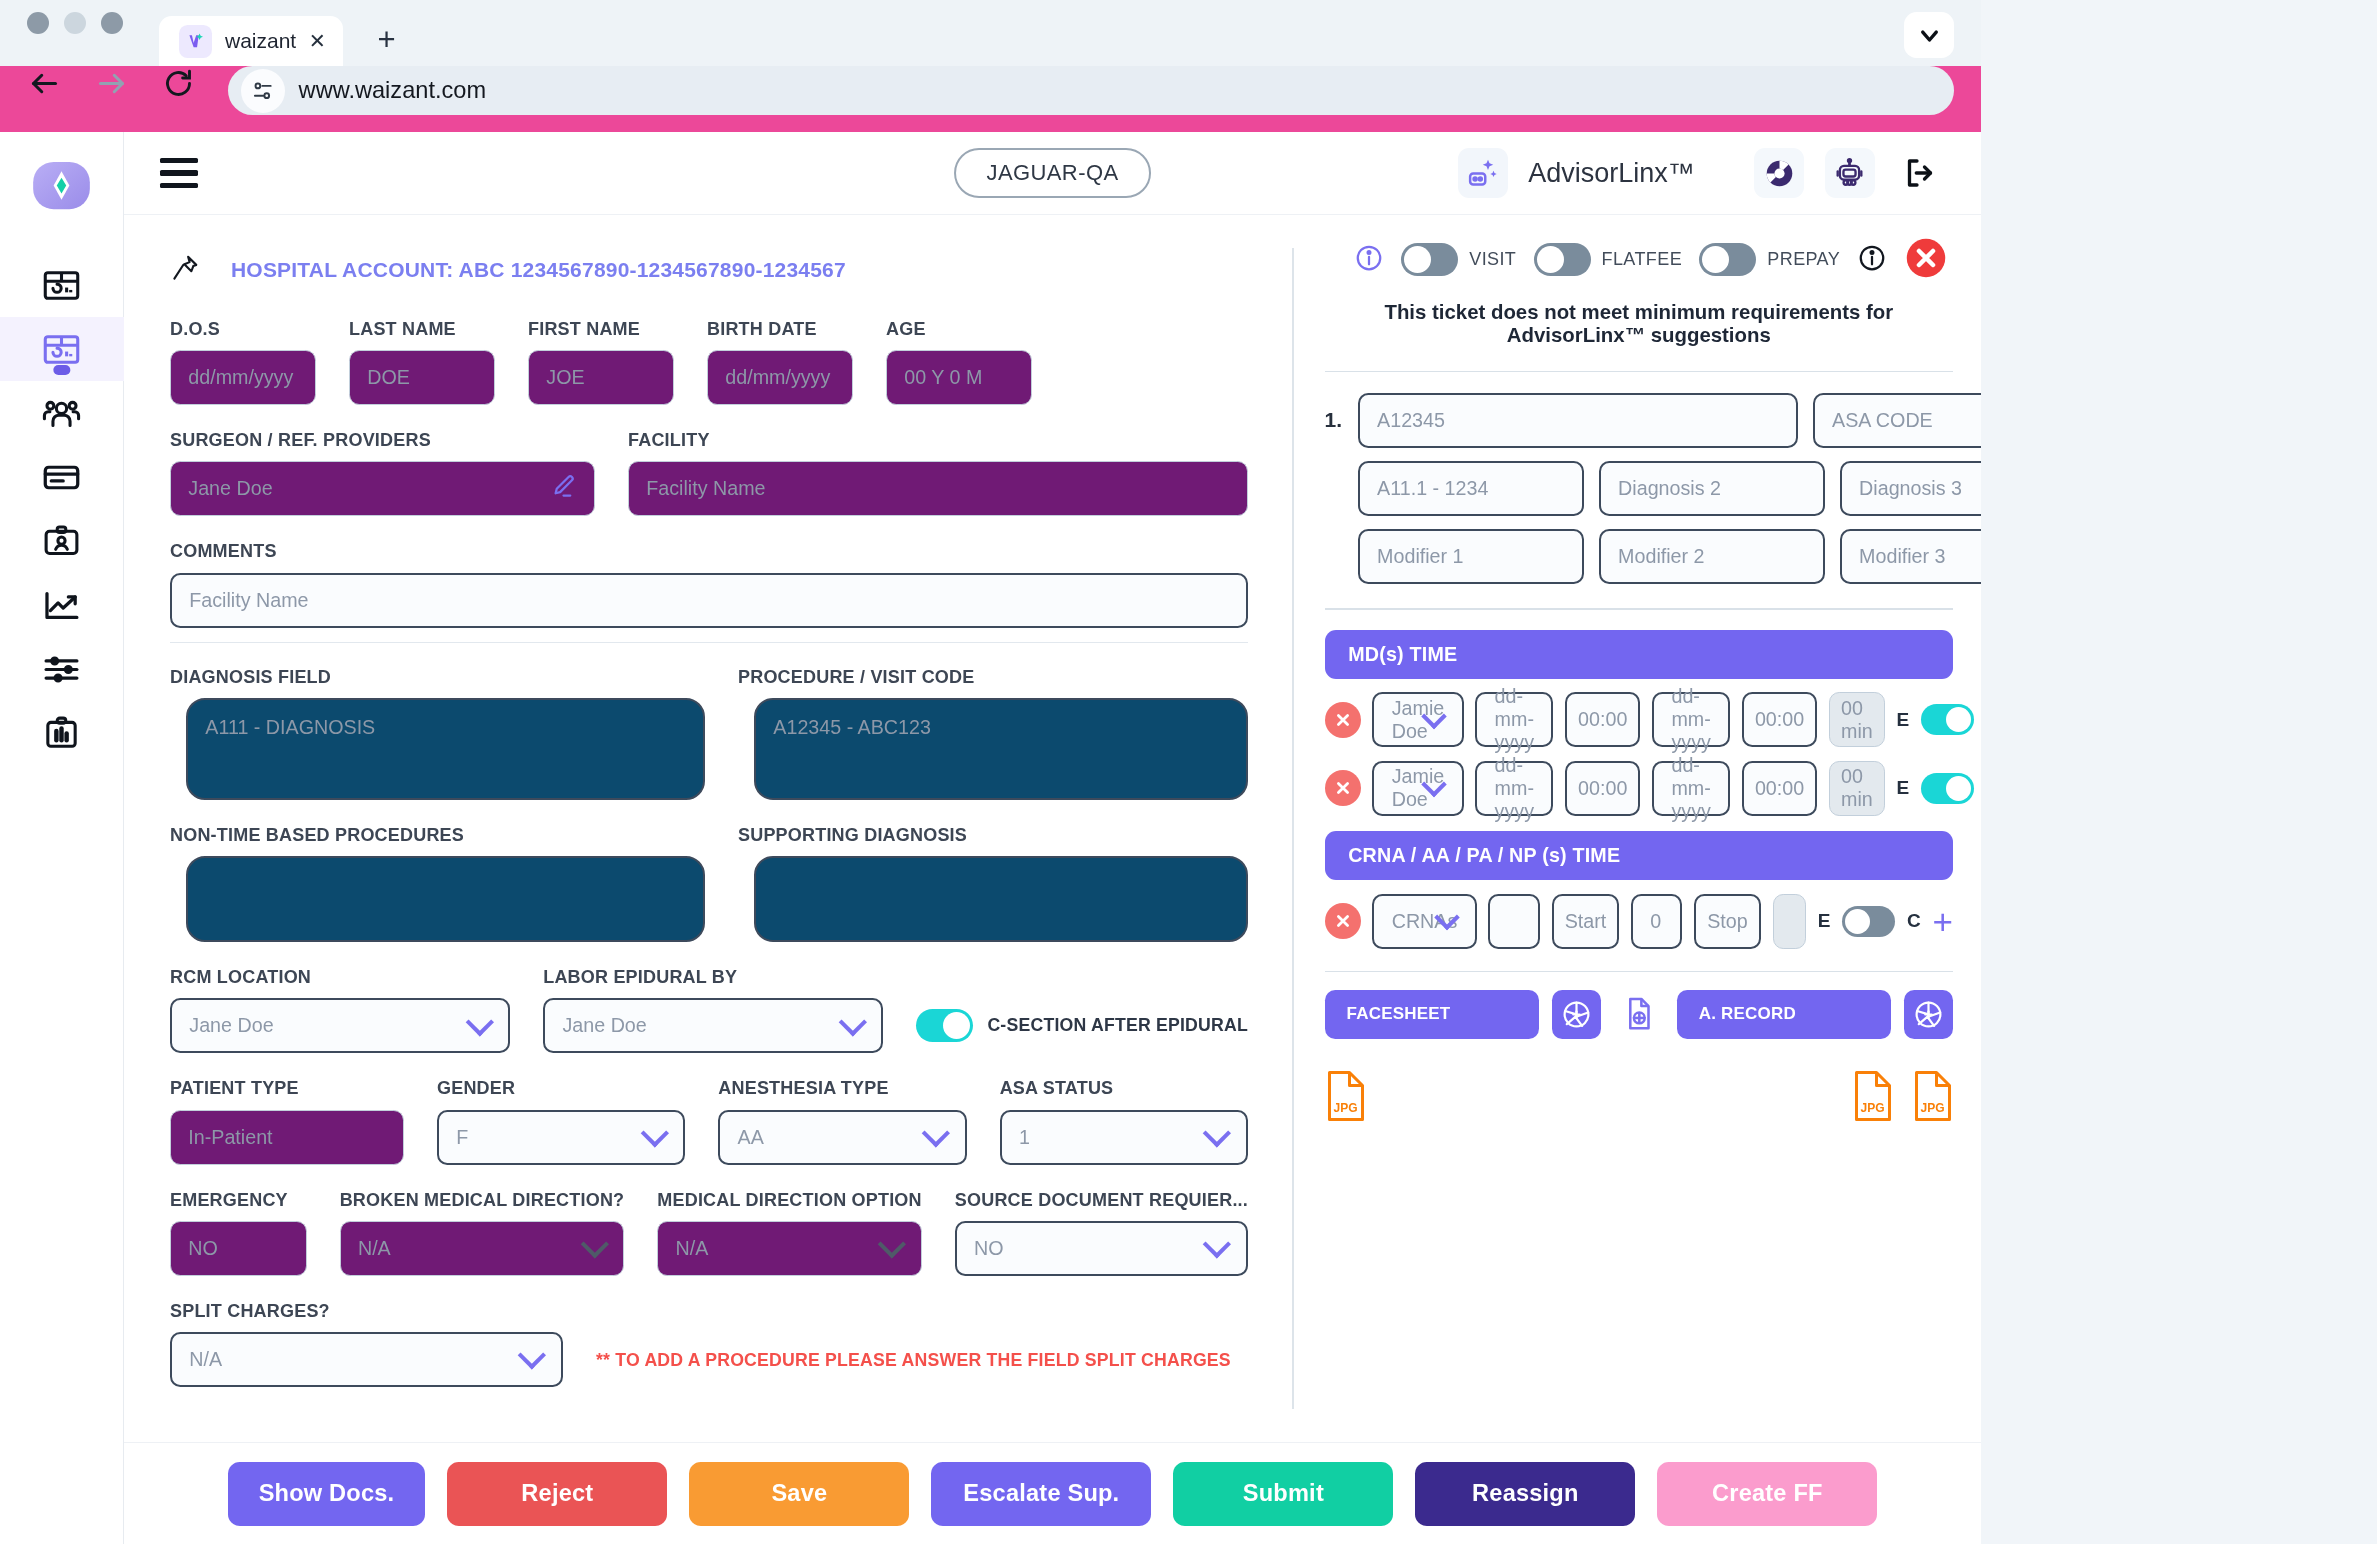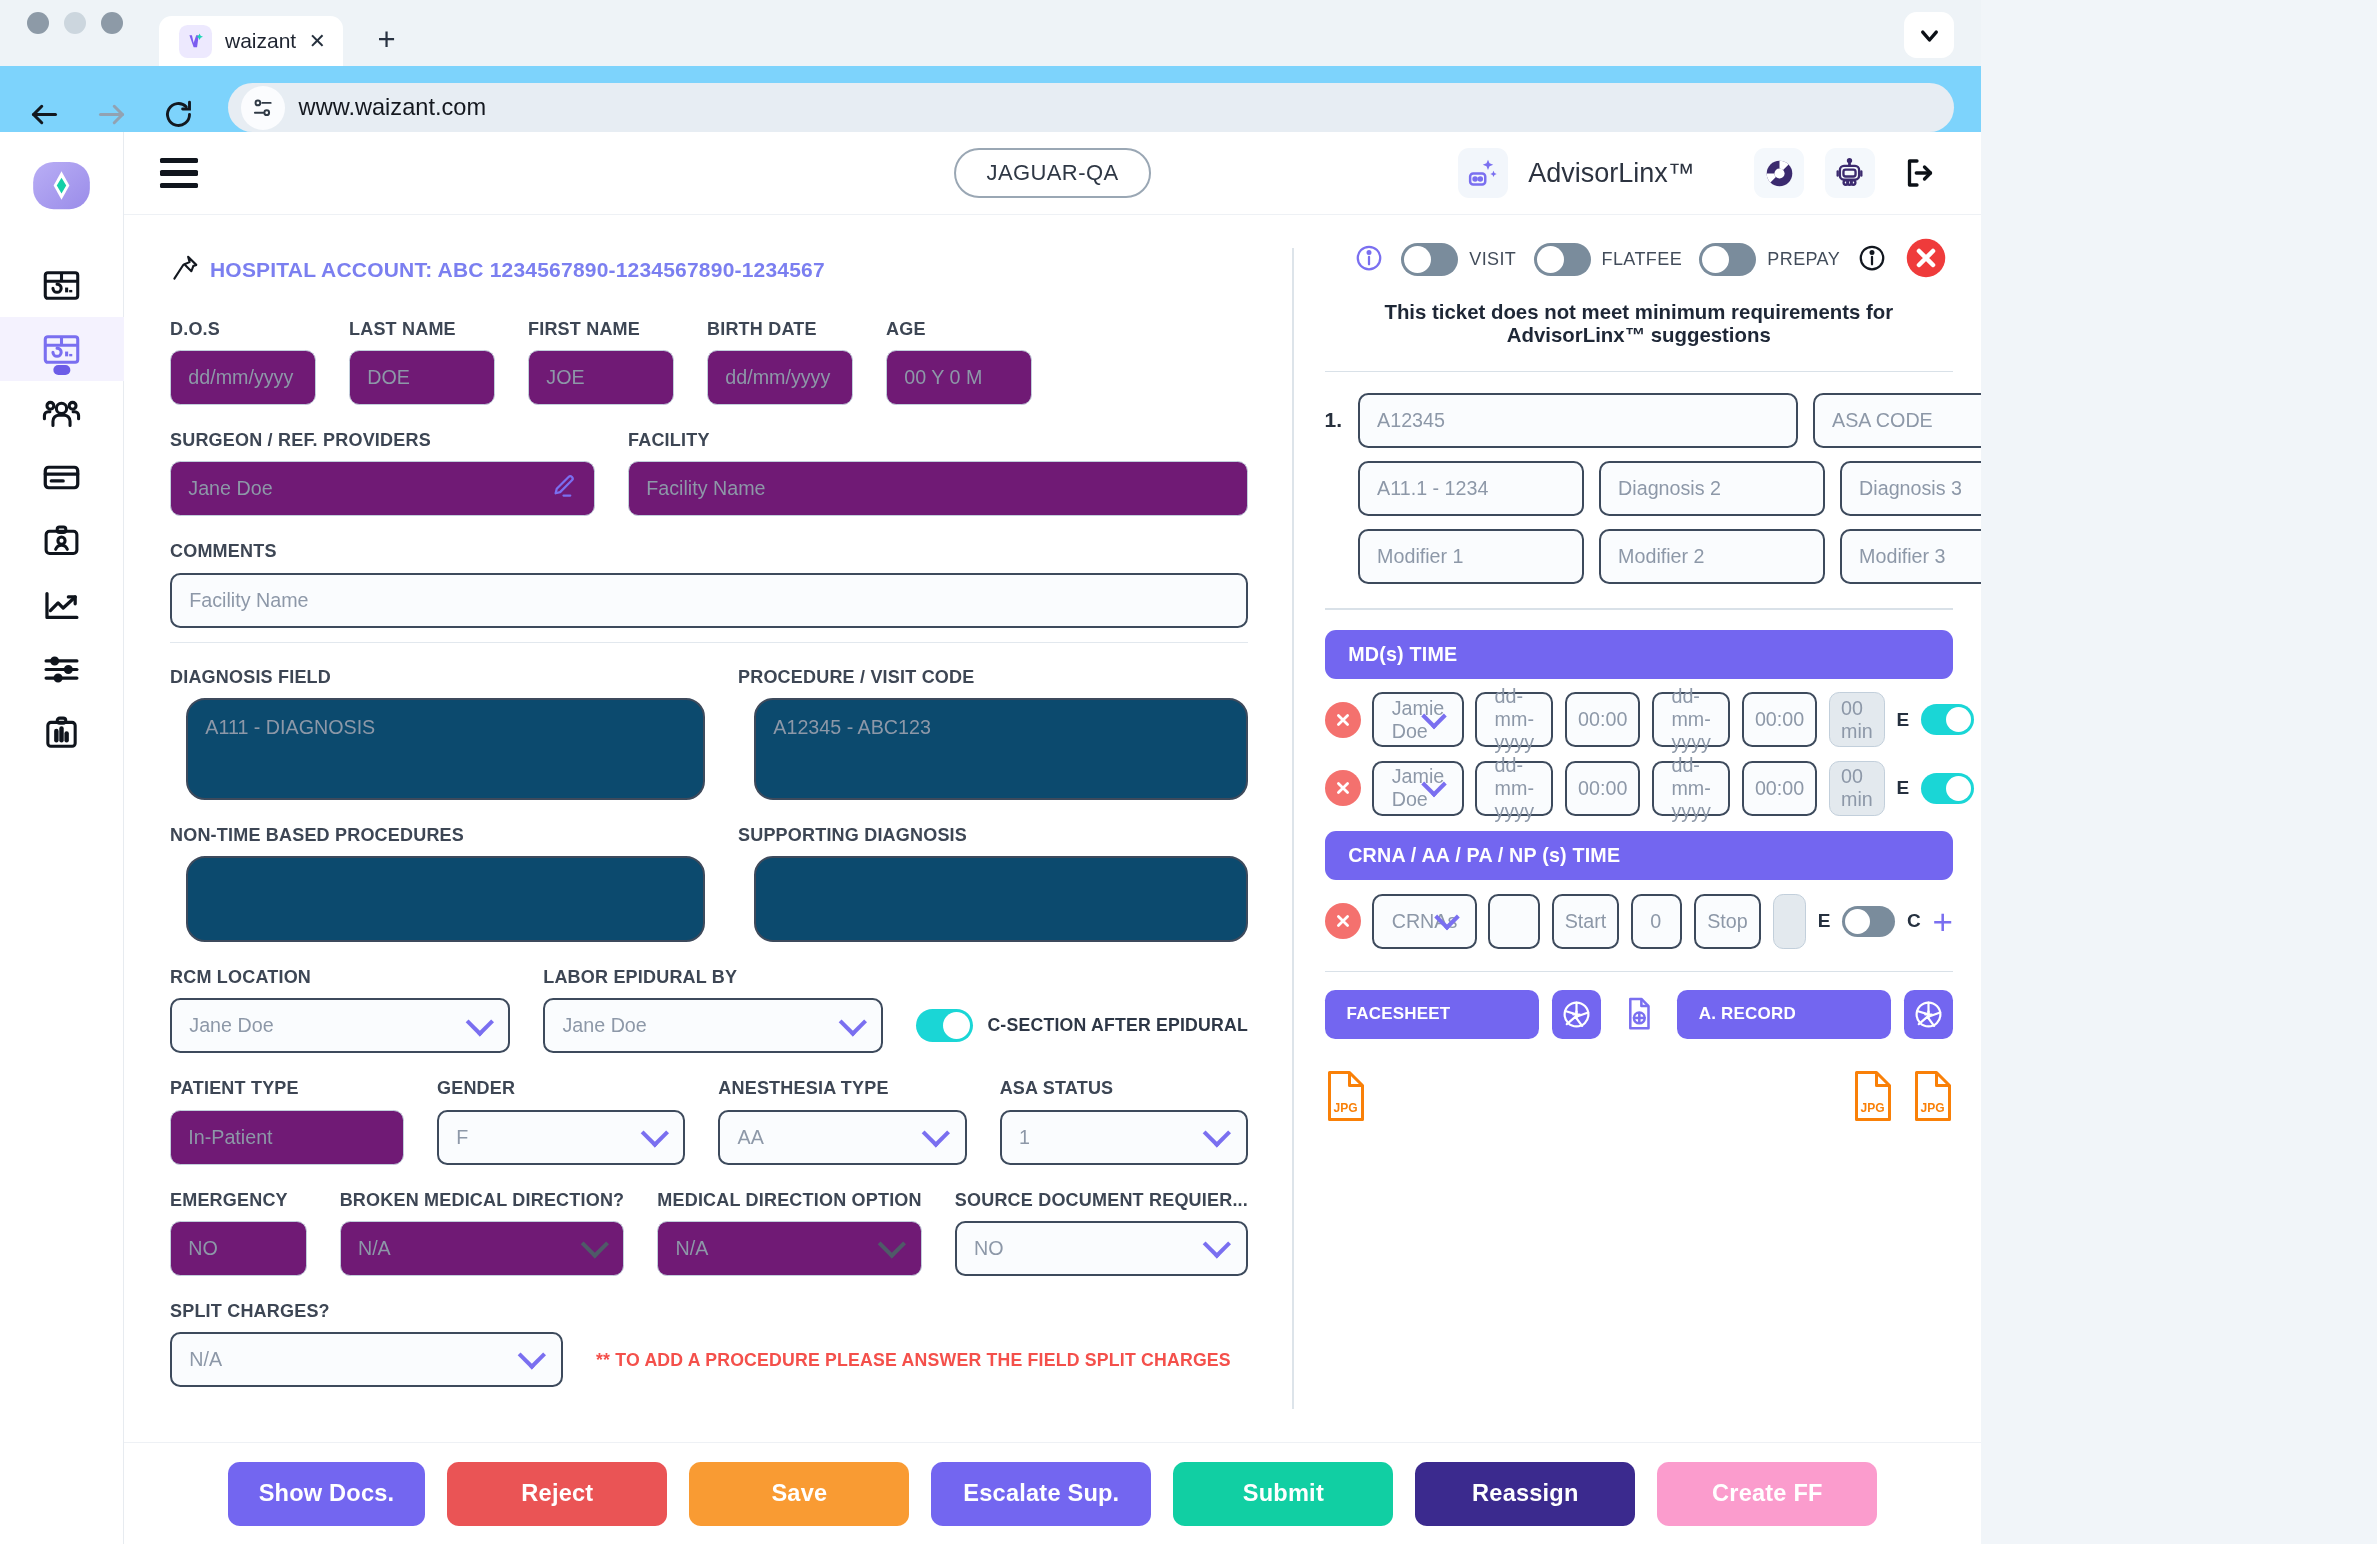--- a/index.html
+++ b/index.html
@@ -30,21 +30,21 @@
   .tab-title { font-size:21px; color:#1e2430; white-space:nowrap; }
   .tab-close { font-size:20.4px; color:#26303d; cursor:pointer; line-height:1; }
   .newtab {
     margin-left: 20.4px; width:46px; height:46px; border-radius:11px;
     display:flex; align-items:center; justify-content:center; font-size:31px; color:#283241;
     font-weight:300; margin-bottom:3.1px;
   }
   .tabstrip-right { position:absolute; right:27px; bottom:7.9px; }
   .chev-btn { width:50px; height:46px; background:#fff; border-radius:12.6px; display:flex; align-items:center; justify-content:center; }
 
-  .urlbar { height:66px; background:#7dd3fc; display:flex; align-items:flex-end; padding:0 27px; gap:32px; }
+  .urlbar { height:66px; background:#ec4899; display:flex; align-items:flex-start; padding:0 27px; gap:32px; }
   .nav-ico { width:35px; height:35px; display:flex; align-items:center; justify-content:center; }
   .omnibox {
     flex:1; height:49px; background:#e7edf3; border-radius:25px; display:flex; align-items:center;
     padding:0 12.6px; gap:14px;
   }
   .omni-lock { width:44px; height:44px; border-radius:50%; background:#fbfcfe; display:flex; align-items:center; justify-content:center;}
   .omni-url { font-size:23.6px; color:#14181f; }
 
   
   .app { flex:1; display:flex; background:#fff; overflow:hidden; }
@@ -86,21 +86,21 @@
   .al-text { font-size:27px; color:#2c3340; font-weight:500; margin-right:39px; }
   .ico-sq { width:50px; height:50px; background:#f4f8fc; border-radius:11px; display:flex; align-items:center; justify-content:center; cursor:pointer; }
   .ico-plain { width:50px; height:50px; display:flex; align-items:center; justify-content:center; cursor:pointer; }
 
   .body { flex:1; display:flex; min-height:0; background:#fff; overflow:hidden; }
   .leftpane { width:1168px; flex:none; padding: 38px 44px 0 46px; background:#fff; }
   .divider-v { width:1.6px; background:#dde4ea; margin: 33px 0 33px 0; flex:none; }
   .rightpane { flex:1; padding: 22px 28px 0 31px; min-width:0; }
 
   
-  .acct-row { display:flex; align-items:center; gap:10px; margin-bottom:33px; }
+  .acct-row { display:flex; align-items:center; gap:31px; margin-bottom:33px; }
   .acct-text { color:#7b7ff0; font-weight:700; font-size:21px; letter-spacing:0.2px; }
 
   .lbl { font-size:18px; font-weight:700; color:#3d4654; letter-spacing:0.2px; margin-bottom:10.2px; display:block; white-space:nowrap; }
   .fld {
     height:55px; border-radius:10.2px; display:flex; align-items:center;
     padding: 0 17.3px; font-size:19.7px; color:#8d98a8; position:relative;
   }
   .fld.dis { background:#701a75; border:1.6px solid #c2cfdb; }
   .fld.act { background:#fafcfe; border:2px solid #3d4a5c; }
   .fld.chev::after {

